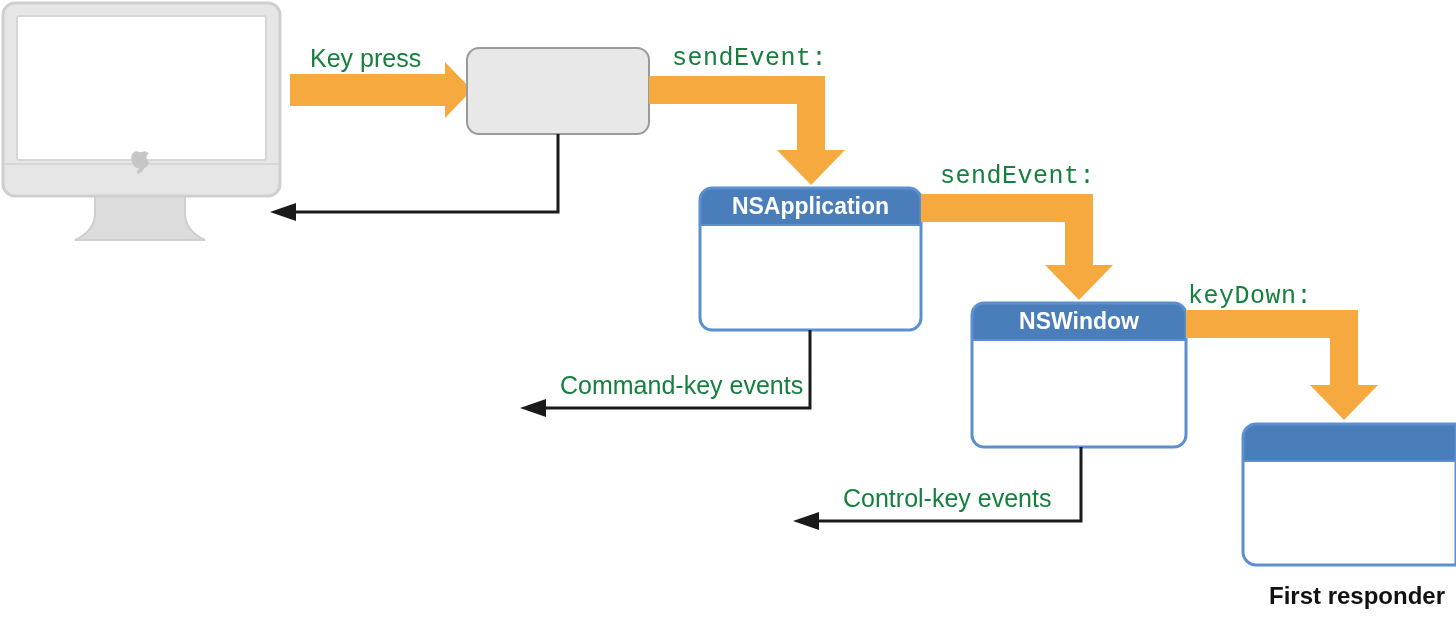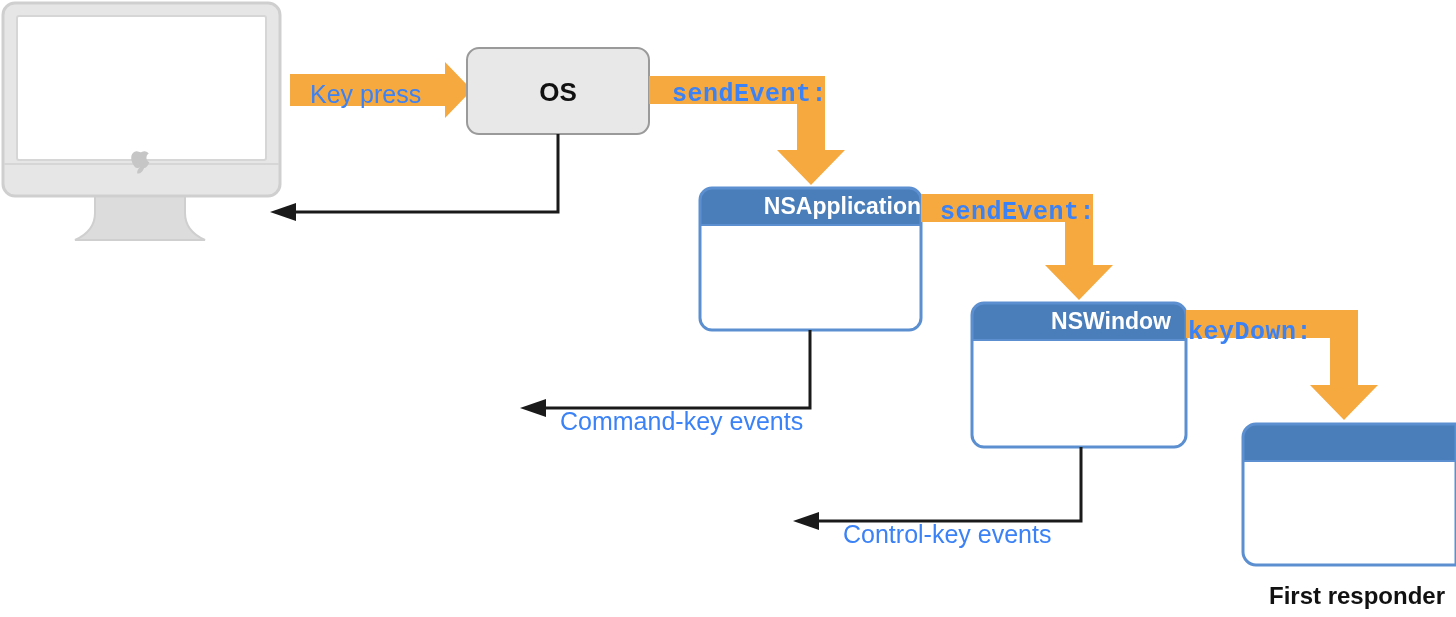--- a/index.html
+++ b/index.html
@@ -18,32 +18,31 @@
   #diagram-svg {
     position: absolute;
     left: 0;
     top: 0;
     width: 1456px;
     height: 617px;
   }
   .lbl {
     position: absolute;
     white-space: nowrap;
-    color: #3b82f6;
-    margin-top: 36px;
+    color: #15803d;
   }
   .lbl-sans {
     font-family: "Liberation Sans", sans-serif;
     font-size: 25px;
     font-weight: 400;
   }
   .lbl-mono {
     font-family: "Liberation Mono", "DejaVu Sans Mono", monospace;
     font-size: 25px;
-    font-weight: 700;
+    font-weight: 400;
     letter-spacing: 0.5px;
   }
   .node-title {
     position: absolute;
     white-space: nowrap;
     font-family: "Liberation Sans", sans-serif;
     font-size: 23px;
     font-weight: bold;
     color: #ffffff;
     text-align: center;
@@ -144,23 +143,22 @@
 
   <div class="lbl lbl-mono" style="left:940px; top:162px;">sendEvent:</div>
 
   <div class="lbl lbl-mono" style="left:1188px; top:282px;">keyDown:</div>
 
 
   <div class="lbl lbl-sans" style="left:843px; top:484px;">Control-key events</div>
 
   <div class="lbl lbl-sans" style="left:560px; top:371px;">Command-key events</div>
 
-  <div class="node-title node-title-dark" style="left:467px; top:77px; width:182px; font-size:26px;">OS</div>
 
-  <div class="node-title" style="left:700px; top:193px; width:221px;text-align:right;">NSApplication</div>
+  <div class="node-title" style="left:700px; top:193px; width:221px;">NSApplication</div>
 
-  <div class="node-title" style="left:1004px; top:308px; width:214px;">NSWindow</div>
+  <div class="node-title" style="left:972px; top:308px; width:214px;">NSWindow</div>
 
   <div class="node-title" style="left:1243px; top:430px; width:213px;"></div>
 
   <div class="caption" style="left:1269px; top:582px;">First responder</div>
 
 </div>
 
 </body></html>

